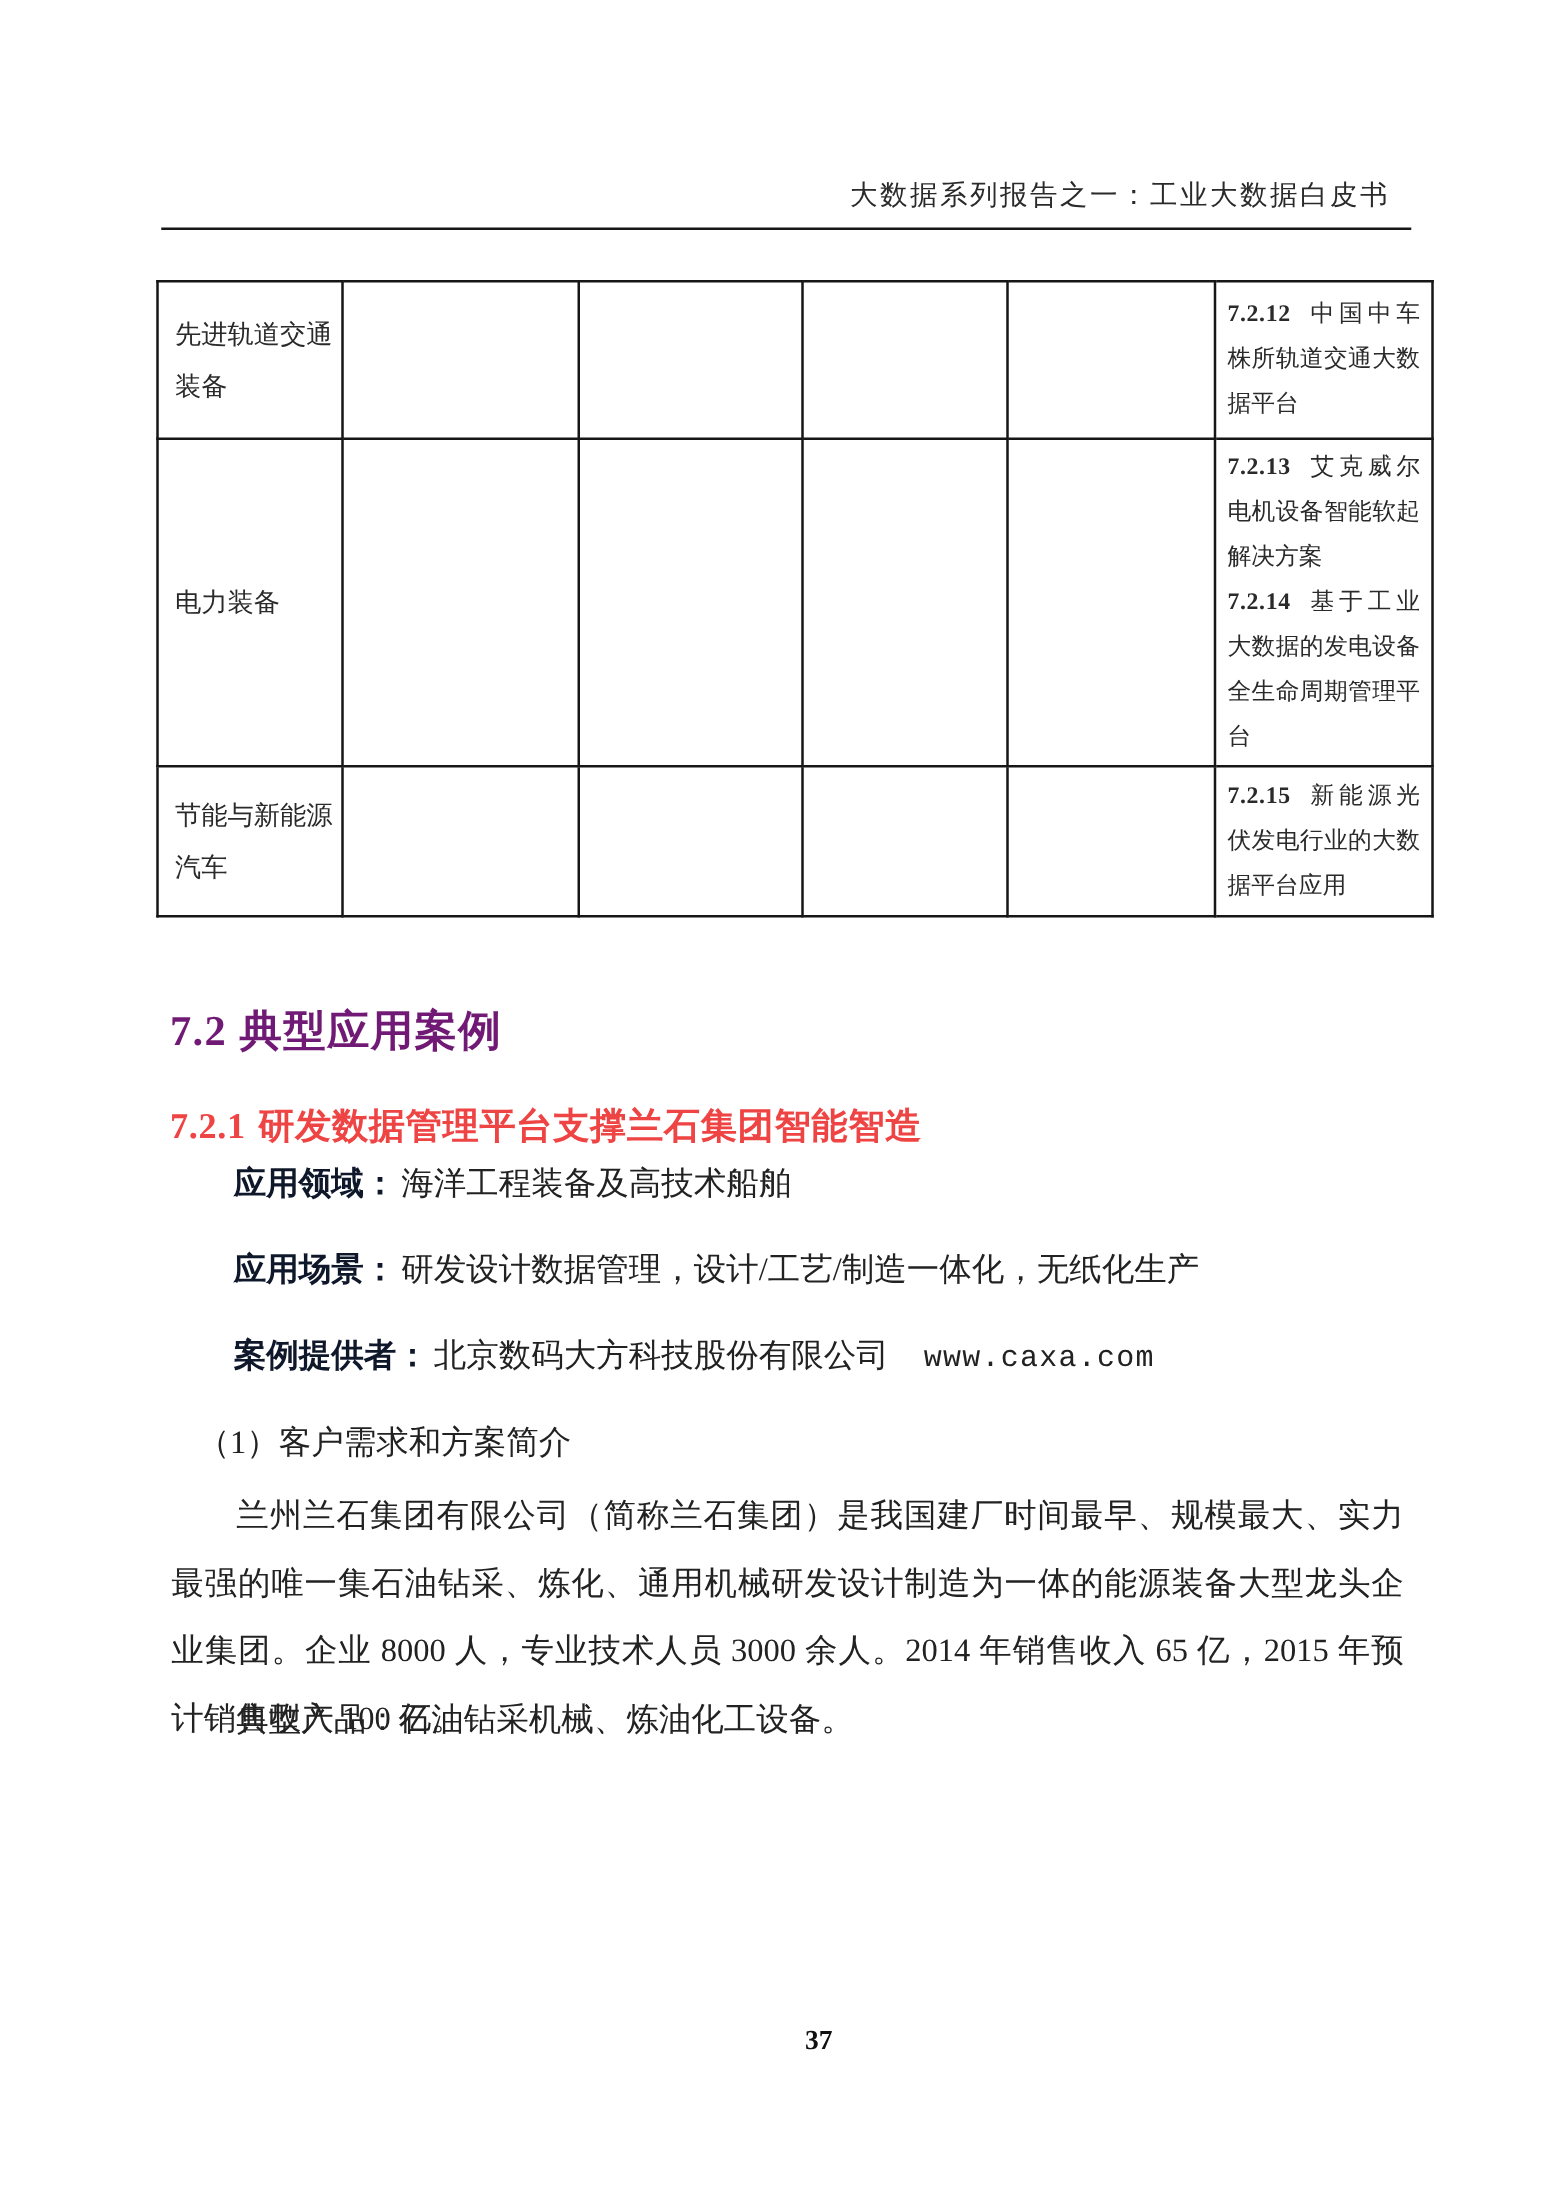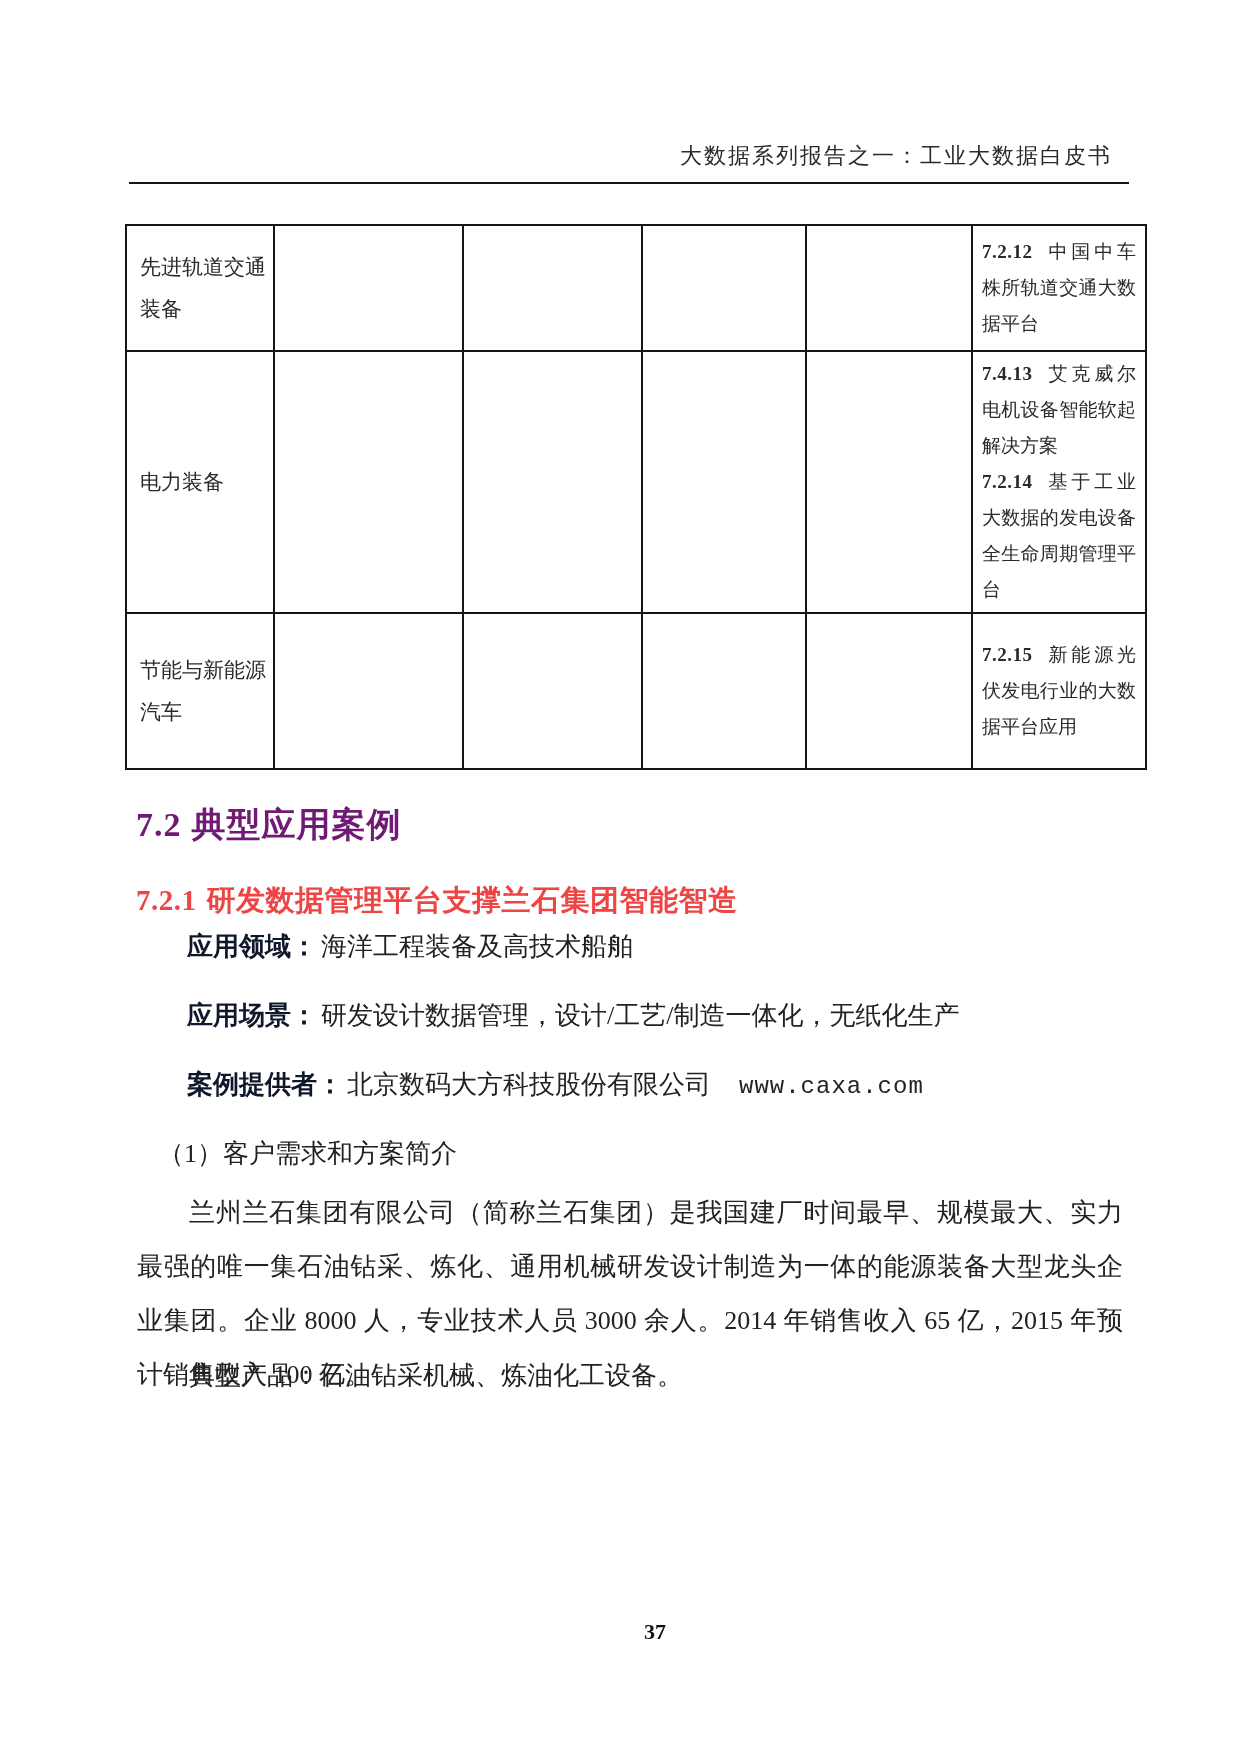--- a/index.html
+++ b/index.html
@@ -46,21 +46,21 @@
     margin-top:48px;
   }
   .case-num{
     font-weight:bold;
     letter-spacing:0.5px;
     margin-right:12px;
     white-space:nowrap;
   }
   tr.row-1{height:126px;}
   tr.row-2{height:254px;}
-  tr.row-3{height:156px;}
+  tr.row-3{height:120px;}
 
   
   .h1{
     position:absolute;top:802px;left:136px;
     font-size:34px;font-weight:bold;color:#701a75;
     font-family:"Liberation Sans","DejaVu Sans",sans-serif;
     letter-spacing:1px;white-space:nowrap;
   }
   .h1 .num,.h2 .num{
     font-family:"Liberation Serif","DejaVu Serif",serif;
@@ -139,21 +139,21 @@
       <div class="case"><b class="case-num">7.2.12</b><span>中国中车株所轨道交通大数据平台</span></div>
     </td>
   </tr>
   <tr class="row-2">
     <td class="cat-cell">电力装备</td>
     <td></td>
     <td></td>
     <td></td>
     <td></td>
     <td class="case-cell">
-      <div class="case"><b class="case-num">7.4.13</b><span>艾克威尔电机设备智能软起解决方案</span></div>
+      <div class="case"><b class="case-num">7.2.13</b><span>艾克威尔电机设备智能软起解决方案</span></div>
       <div class="case"><b class="case-num">7.2.14</b><span>基于工业大数据的发电设备全生命周期管理平台</span></div>
     </td>
   </tr>
   <tr class="row-3">
     <td class="cat-cell">节能与新能源汽车</td>
     <td></td>
     <td></td>
     <td></td>
     <td></td>
     <td class="case-cell">

